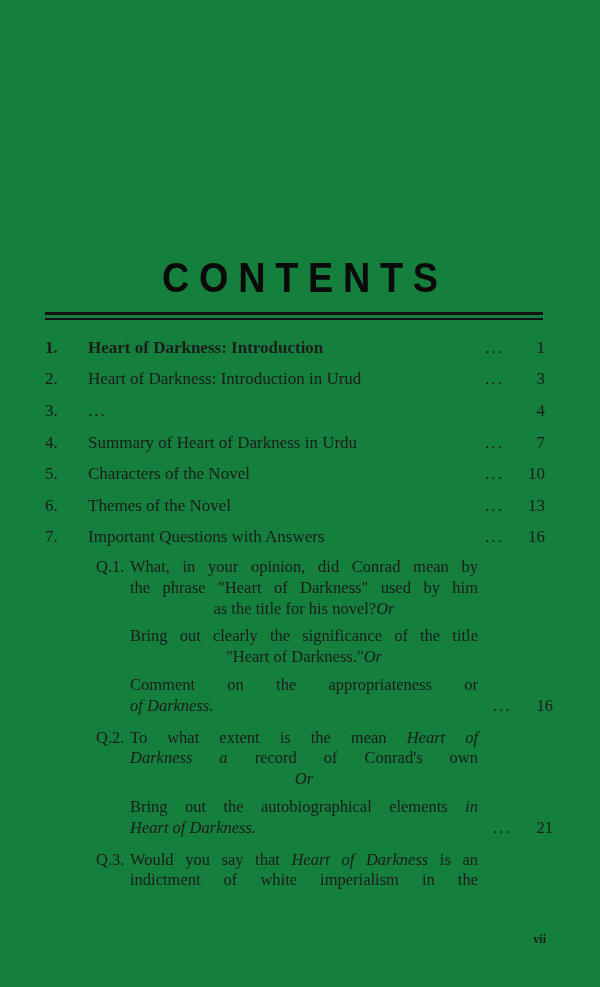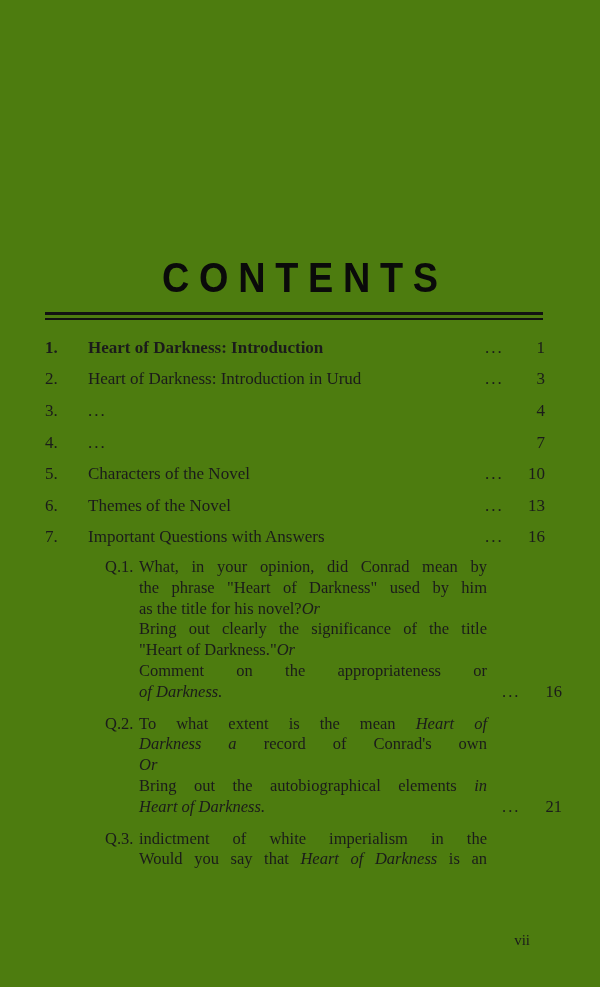--- a/index.html
+++ b/index.html
@@ -1,21 +1,21 @@
 <!DOCTYPE html>
 <html><head>
 <meta charset="utf-8">
 <style>
   html, body { margin: 0; padding: 0; background: #e8e8e8; }
   .page {
     position: relative;
     width: 600px;
     height: 987px;
     margin: 0 auto;
-    background: #4d7c0f;
+    background: #15803d;
     color: #1b1b1b;
     font-family: "Liberation Serif", serif;
     overflow: hidden;
   }
   
   .title {
     position: absolute;
     top: 254px;
     left: 0;
     width: 100%;
@@ -49,43 +49,44 @@
   .row { display: flex; height: 31.6px; align-items: center; }
   .row-num   { width: 43px; flex: none; }
   .row-title { width: 397px; flex: none; }
   .row-dots  { width: 22px; flex: none; letter-spacing: 2px; }
   .row-page  { flex: 1; text-align: right; }
   .row.bold .row-num, .row.bold .row-title { font-weight: bold; }
   
   .questions {
     position: absolute;
     top: 557px;
-    left: 105px;
+    left: 96px;
     width: 457px;
     font-size: 16.5px;
     line-height: 20.8px;
   }
   .question { display: flex; }
   .question + .question { margin-top: 11px; }
   .qlabel { width: 34px; flex: none; }
   .qbody  { width: 423px; flex: none; font-family: Liberation Serif, serif; }
-  .para + .para { }
+  .para + .para { margin-top: 7px; }
   .line { width: 348px; }
   .jl { text-align: justify; text-align-last: justify; }
-  .orline { display: flex; justify-content: flex-start; width: 348px; }
+  .orline { display: flex; justify-content: center; width: 348px; }
   .it { font-style: italic; }
   .pn { position: relative; width: 423px; }
   .pn-dots { position: absolute; left: 363px; top: 0; letter-spacing: 2px; }
   .pn-page { position: absolute; right: 0; top: 0; }
   
   .footer {
     position: absolute;
     top: 932px;
-    right: 70px;
-    font-size: 15px;
+    right: 54px;
+    font-size: 12px;
+    font-weight: bold;
   }
 </style>
 </head>
 <body>
 
 <div class="page">
 
   <div class="title">CONTENTS</div>
   <div class="rule"></div>
 
@@ -102,20 +103,21 @@
       <span class="row-dots">...</span>
       <span class="row-page">3</span>
     </div>
     <div class="row">
       <span class="row-num">3.</span>
       <span class="row-dots">...</span>
       <span class="row-page">4</span>
     </div>
     <div class="row">
       <span class="row-num">4.</span>
+      <span class="row-title">Summary of Heart of Darkness in Urdu</span>
       <span class="row-dots">...</span>
       <span class="row-page">7</span>
     </div>
     <div class="row">
       <span class="row-num">5.</span>
       <span class="row-title">Characters of the Novel</span>
       <span class="row-dots">...</span>
       <span class="row-page">10</span>
     </div>
     <div class="row">
@@ -181,22 +183,22 @@
             <span class="pn-page">21</span>
           </div>
         </div>
       </div>
     </div>
 
     <div class="question">
       <span class="qlabel">Q.3.</span>
       <div class="qbody">
         <div class="para">
+          <div class="line jl"><span>Would you say that</span> <span class="it">Heart of Darkness</span> <span>is an</span></div>
           <div class="line jl"><span>indictment of white imperialism in the</span></div>
-          <div class="line jl"><span>Would you say that</span> <span class="it">Heart of Darkness</span> <span>is an</span></div>
         </div>
       </div>
     </div>
 
   </div>
 
   <div class="footer">vii</div>
 
 </div>
 

